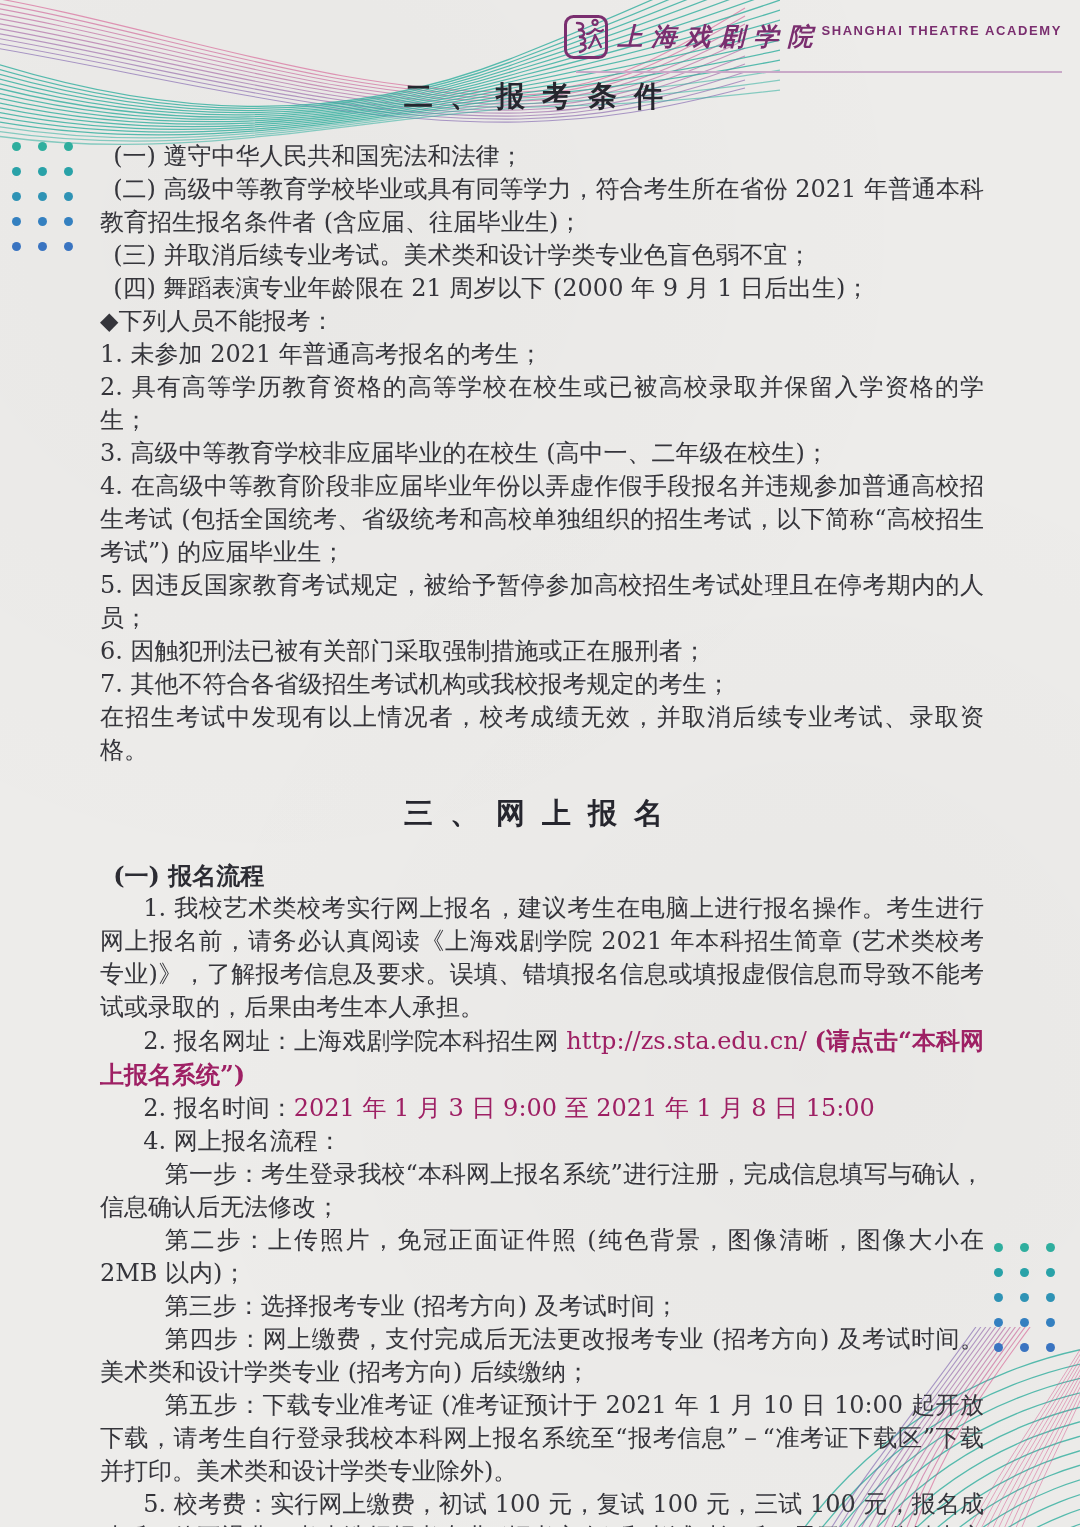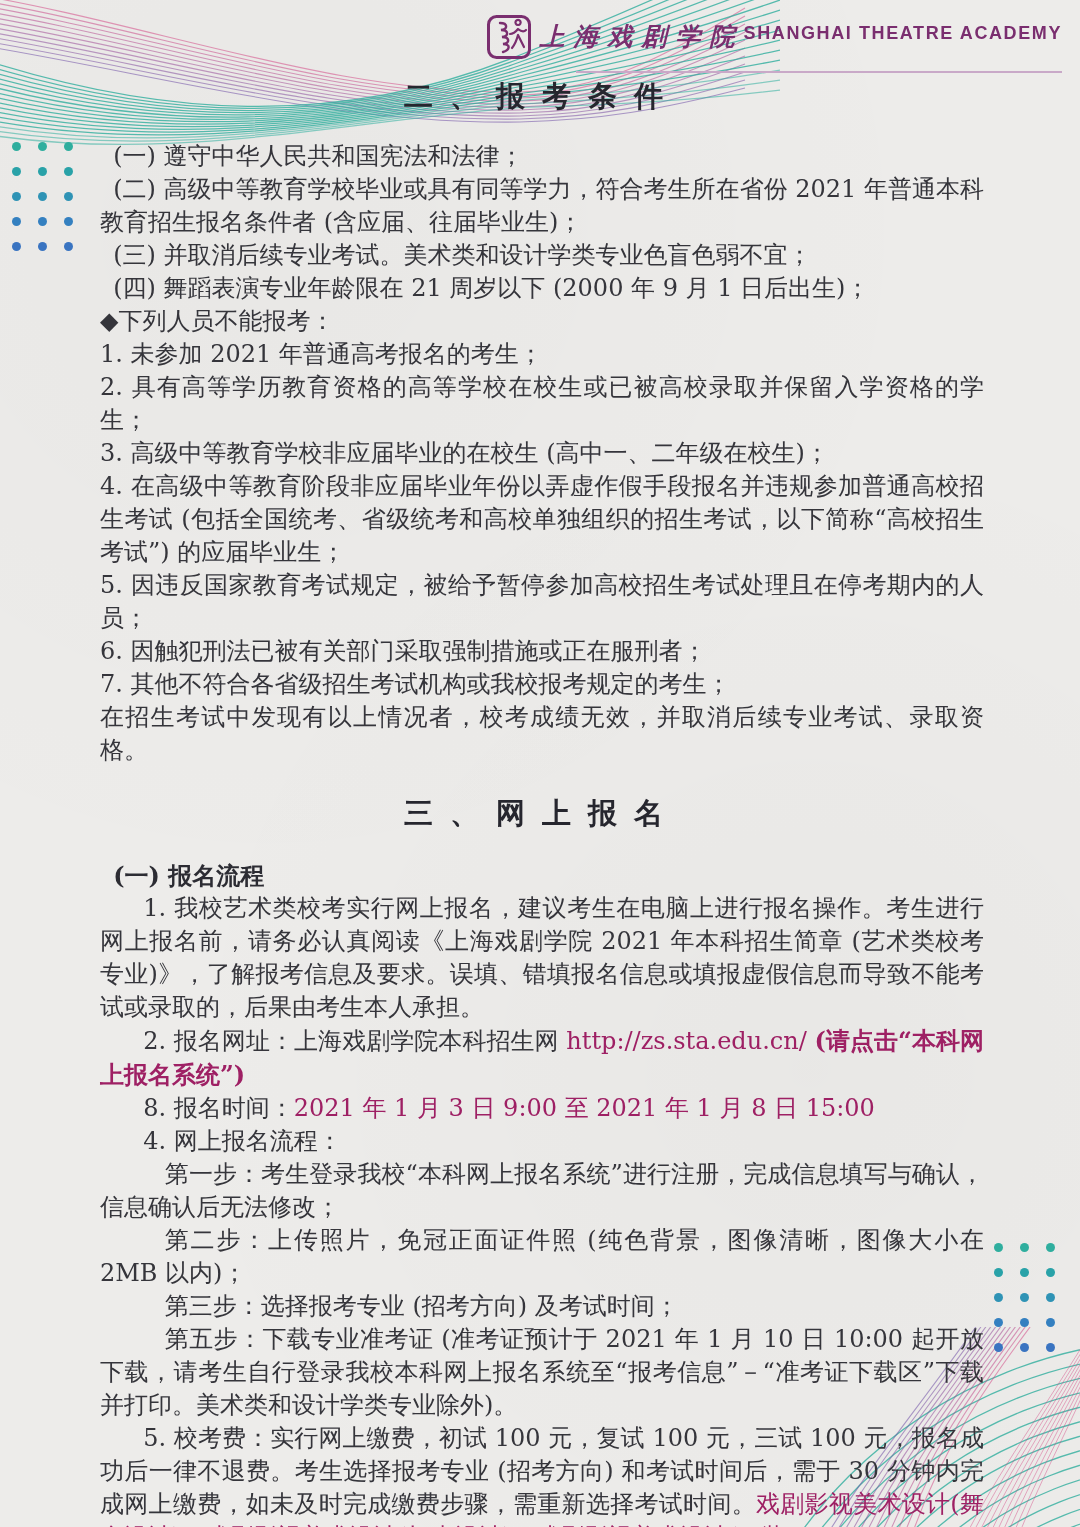--- a/index.html
+++ b/index.html
@@ -19,21 +19,21 @@
   #deco-top{top:0;left:0;}
   #deco-br{bottom:0;right:0;}
   .dots-grid{position:absolute;display:grid;grid-template-columns:repeat(3,26px);grid-auto-rows:25px;}
   .dots-grid span{width:9px;height:9px;border-radius:50%;display:block;}
   #dots-left{left:12px;top:142px;}
   #dots-right{right:8px;top:1243px;}
   
   .logo{position:absolute;top:14px;right:18px;display:flex;align-items:center;gap:8px;}
   .logo-text{display:flex;flex-direction:row;line-height:1.05;}
   .logo-cn{color:#7a2e6f;font-size:25px;font-weight:bold;letter-spacing:9px;font-style:italic;white-space:nowrap;}
-  .logo-en{color:#7a2e6f;font-size:18px;font-weight:bold;letter-spacing:1.6px;font-family:"Liberation Sans","DejaVu Sans",sans-serif;white-space:nowrap;}
+  .logo-en{color:#7a2e6f;font-size:13px;font-weight:bold;letter-spacing:1.6px;font-family:"Liberation Sans","DejaVu Sans",sans-serif;white-space:nowrap;}
   .header-rule{position:absolute;top:71px;left:576px;width:486px;height:2px;background:#c9a9c8;}
   
   .content{position:relative;padding:0 96px 0 100px;}
   .sec-title{
     margin:0;text-align:center;font-size:29px;font-weight:bold;color:#26262e;
     letter-spacing:17px;line-height:40px;
   }
   #title2{padding-top:76px;}
   #title3{margin-top:26px;}
   .paras{margin-top:24px;}
@@ -188,24 +188,25 @@
         <p class="para "><span>7. 其他不符合各省级招生考试机构或我校报考规定的考生；</span></p>
         <p class="para "><span>在招生考试中发现有以上情况者，校考成绩无效，并取消后续专业考试、录取资格。</span></p>
       </div>
 
     <h1 id="title3" class="sec-title">三、网上报名</h1>
 
     <div id="sec3-block" class="paras">
         <p class="para subhead"><span>(一) 报名流程</span></p>
         <p class="para indent"><span>1. 我校艺术类校考实行网上报名，建议考生在电脑上进行报名操作。考生进行网上报名前，请务必认真阅读《上海戏剧学院 2021 年本科招生简章 (艺术类校考专业)》，了解报考信息及要求。误填、错填报名信息或填报虚假信息而导致不能考试或录取的，后果由考生本人承担。</span></p>
         <p class="para indent"><span>2. 报名网址：上海戏剧学院本科招生网 </span><span class="run-accent">http://zs.sta.edu.cn/ </span><span class="run-accent-bold">(请点击“本科网上报名系统”)</span></p>
-        <p class="para indent"><span>8. 报名时间：</span><span class="run-accent">2021 年 1 月 3 日 9:00 至 2021 年 1 月 8 日 15:00</span></p>
+        <p class="para indent"><span>2. 报名时间：</span><span class="run-accent">2021 年 1 月 3 日 9:00 至 2021 年 1 月 8 日 15:00</span></p>
         <p class="para indent"><span>4. 网上报名流程：</span></p>
         <p class="para step"><span>第一步：考生登录我校“本科网上报名系统”进行注册，完成信息填写与确认，信息确认后无法修改；</span></p>
         <p class="para step"><span>第二步：上传照片，免冠正面证件照 (纯色背景，图像清晰，图像大小在 2MB 以内)；</span></p>
         <p class="para step"><span>第三步：选择报考专业 (招考方向) 及考试时间；</span></p>
+        <p class="para step"><span>第四步：网上缴费，支付完成后无法更改报考专业 (招考方向) 及考试时间。美术类和设计学类专业 (招考方向) 后续缴纳；</span></p>
         <p class="para step"><span>第五步：下载专业准考证 (准考证预计于 2021 年 1 月 10 日 10:00 起开放下载，请考生自行登录我校本科网上报名系统至“报考信息”－“准考证下载区”下载并打印。美术类和设计学类专业除外)。</span></p>
         <p class="para indent"><span>5. 校考费：实行网上缴费，初试 100 元，复试 100 元，三试 100 元，报名成功后一律不退费。考生选择报考专业 (招考方向) 和考试时间后，需于 30 分钟内完成网上缴费，如未及时完成缴费步骤，需重新选择考试时间。</span><span class="run-accent">戏剧影视美术设计(舞台设计)、戏剧影视美术设计(灯光设计)、戏剧影视美术设计(服装</span></p>
       </div>
   </div>
 
 
 </div>
 
 </body></html>

